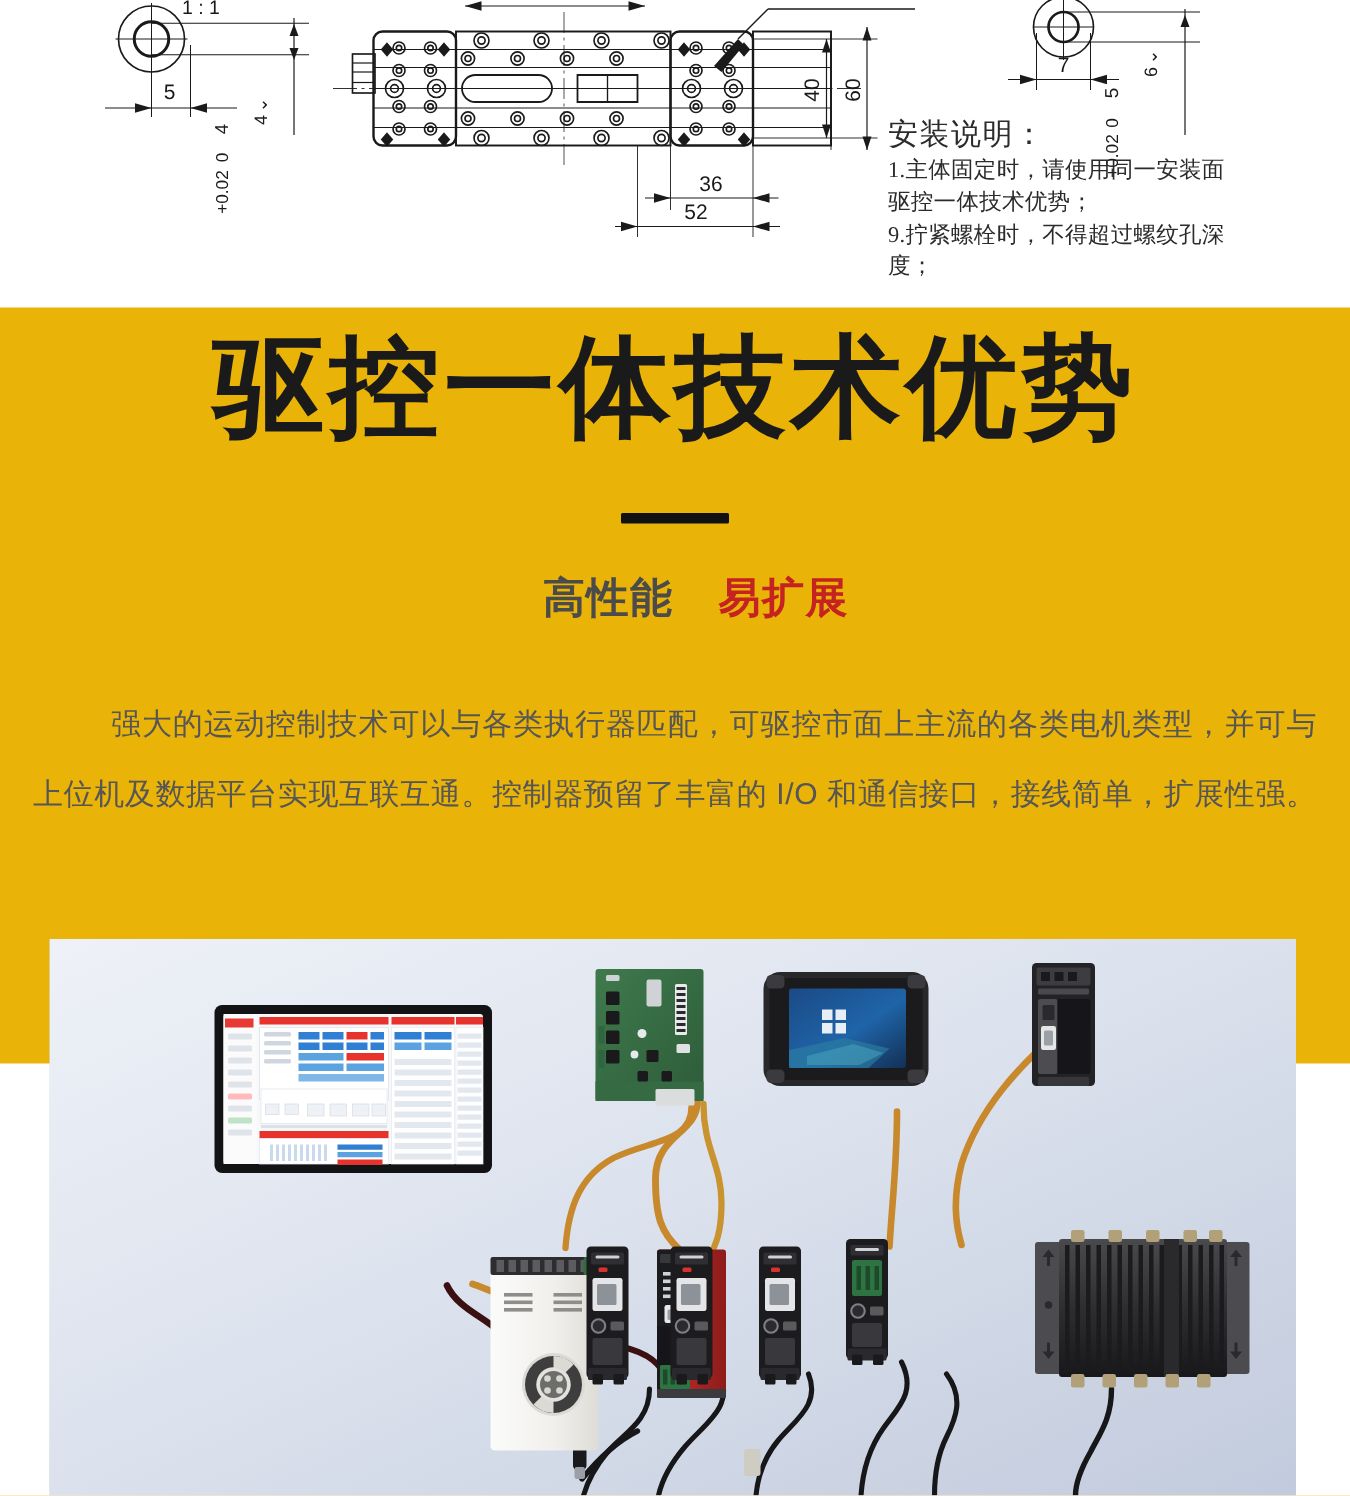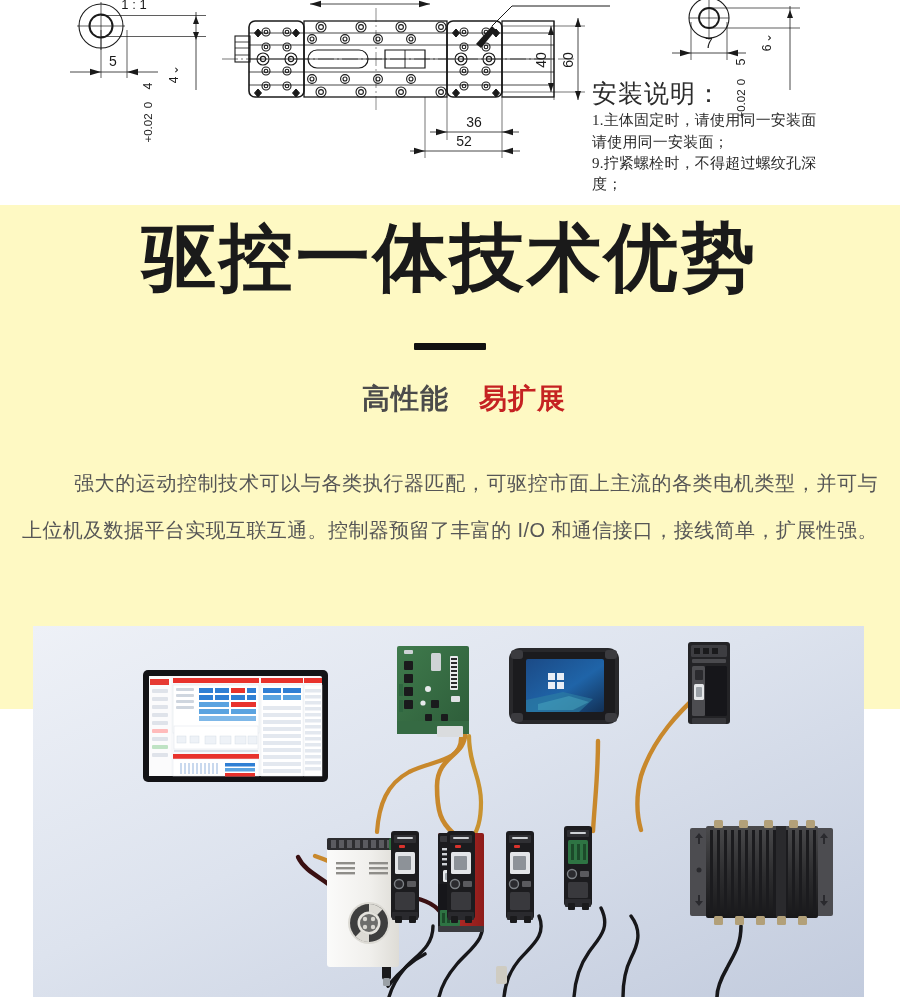--- a/index.html
+++ b/index.html
@@ -3,34 +3,34 @@
 <meta charset="utf-8">
 <style>
   * { box-sizing: border-box; }
   html, body {
     margin: 0; padding: 0;
     width: 900px; height: 997px;
     background: #ffffff;
     font-family: "Liberation Sans", "DejaVu Sans", sans-serif;
     overflow: hidden;
   }
-  .page { position: relative; width: 900px; height: 709px; background:#fef9c3; }
+  .page { position: relative; width: 900px; height: 709px; background:#eab308; }
 
   
   .tech-drawing {
     position: absolute; left: 0; top: 0; width: 900px; height: 205px;
     background: #fff;
   }
   .tech-svg { position:absolute; left:0; top:0; }
   .notes-block {
     position: absolute; left: 592px; top: 78px; width: 300px;
     color: #2b2b2b;
     font-family: "Liberation Serif", "DejaVu Serif", serif;
   }
-  .notes-title { font-size: 25px; letter-spacing: 1px; line-height: 1.25; margin-bottom: 1px; }
+  .notes-title { font-size: 20px; letter-spacing: 1px; line-height: 1.25; margin-bottom: 1px; }
   .notes-line { font-size: 15px; line-height: 1.42; letter-spacing: 0.2px; }
 
   
   .headline-wrap { position:absolute; left:0; top:218px; width:900px; text-align:center; }
   .headline {
     font-size: 74px;
     font-weight: 900;
     color: #1a1a1a;
     letter-spacing: 3px;
     line-height: 1.08;
@@ -289,21 +289,21 @@
         <text x="771" y="38" font-size="12" text-anchor="middle" transform="rotate(-90 771 38)">⌄</text>
         <text x="745" y="104" font-size="11.5" text-anchor="middle" transform="rotate(-90 745 104)">+0.02</text>
         <text x="745" y="82" font-size="11.5" text-anchor="middle" transform="rotate(-90 745 82)">0</text>
         <text x="745" y="62" font-size="12.5" text-anchor="middle" transform="rotate(-90 745 62)">5</text>
       </g>
     </svg>
 
     <div class="notes-block">
       <div class="notes-title">安装说明：</div>
       <div class="notes-line">1.主体固定时，请使用同一安装面</div>
-      <div class="notes-line">请使用同一安装面；</div>
+      <div class="notes-line">驱控一体技术优势；</div>
       <div class="notes-line">9.拧紧螺栓时，不得超过螺纹孔深</div>
       <div class="notes-line">度；</div>
     </div>
   </div>
 
   <div class="headline-wrap">
     <div class="headline">驱控一体技术优势</div>
   </div>
 
   <div class="divider-wrap">

